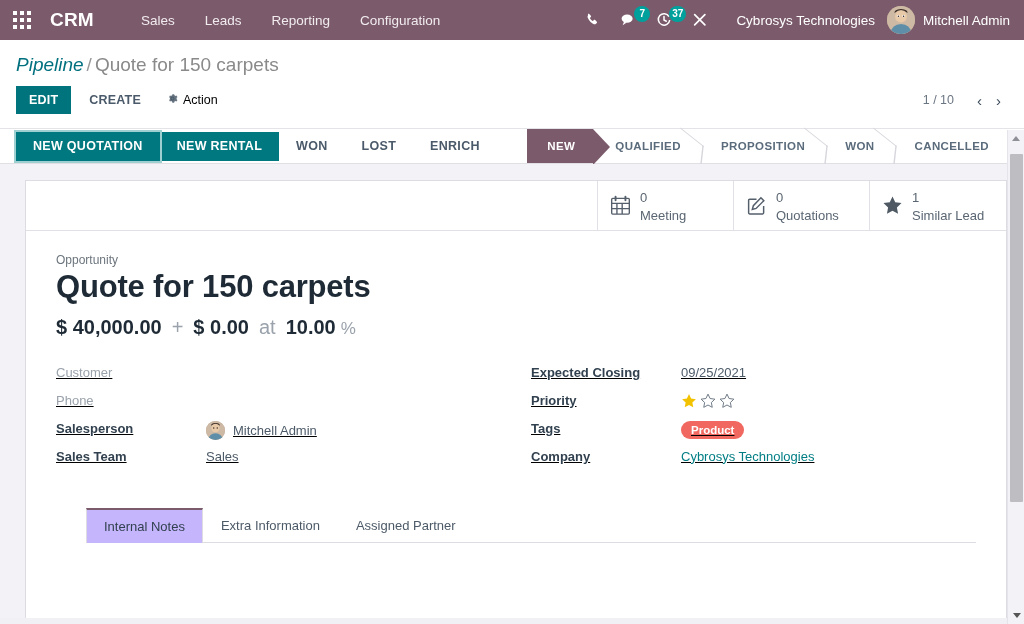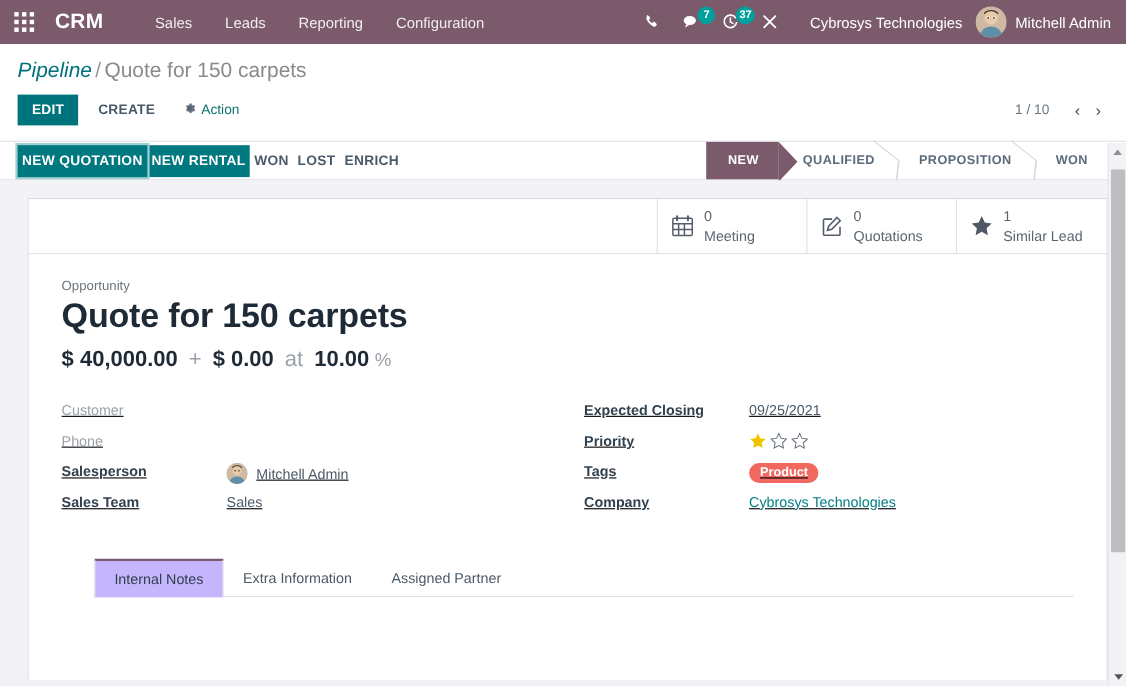--- a/index.html
+++ b/index.html
@@ -97,21 +97,21 @@
     padding: 7px 13px; border: none; border-radius: 0;
     cursor: pointer; letter-spacing: .2px;
   }
   .btn-create {
     background: none; border: none;
     color: #4b5a6a; font-size: 12.5px; font-weight: bold;
     padding: 7px 10px; margin-left: 8px; cursor: pointer; letter-spacing: .2px;
   }
   .btn-action {
     background: none; border: none;
-    color: #0f766e; font-size: 12.5px;
+    color: #000000; font-size: 12.5px;
     padding: 7px 8px; margin-left: 8px; cursor: pointer;
     display: inline-flex; align-items: center; gap: 5px;
   }
   .pager {
     margin-left: auto;
     display: flex; align-items: center;
     color: #6b7683; font-size: 12.5px;
   }
   .pager-value { margin-right: 16px; }
   .pager-btn {
@@ -126,21 +126,21 @@
     border-bottom: 1px solid #dfdfe4;
     display: flex; align-items: stretch;
     height: 36px;
     padding-left: 16px;
     position: relative;
   }
   .sb-left { display: flex; align-items: center; }
   .sb-btn {
     font-size: 12.5px; font-weight: bold;
     letter-spacing: .3px;
-    padding: 6px 3px;
+    padding: 6px 16px;
     cursor: pointer;
     border: 1px solid transparent;
     color: #4b5a6a;
     background: none;
     line-height: 15px;
     white-space: nowrap;
   }
   .sb-btn.primary { background: #00787f; color: #fff; }
   .sb-btn.focused {
     background: #00787f; color: #fff;
@@ -411,20 +411,21 @@
     <button class="sb-btn primary">NEW RENTAL</button>
     <button class="sb-btn">WON</button>
     <button class="sb-btn">LOST</button>
     <button class="sb-btn">ENRICH</button>
   </div>
   <div class="sb-right">
     <div class="stage active">NEW</div>
     <div class="stage">QUALIFIED</div>
     <div class="stage">PROPOSITION</div>
     <div class="stage">WON</div>
+    <div class="stage">CANCELLED</div>
   </div>
 </div>
 
 <div class="form-area">
   <div class="sheet">
 
     <div class="stat-row">
       <div class="stat-spacer"></div>
 
       <div class="stat-btn">

